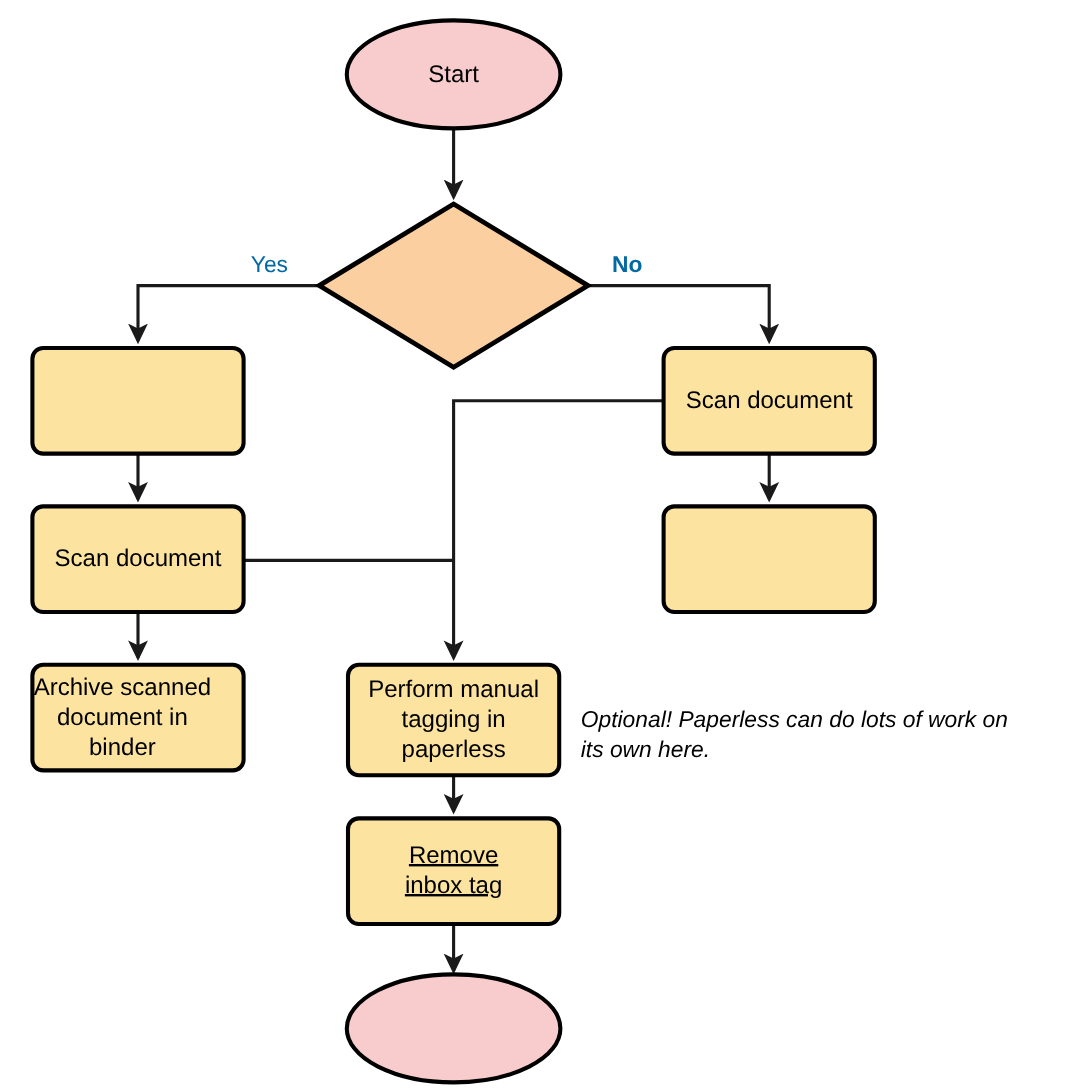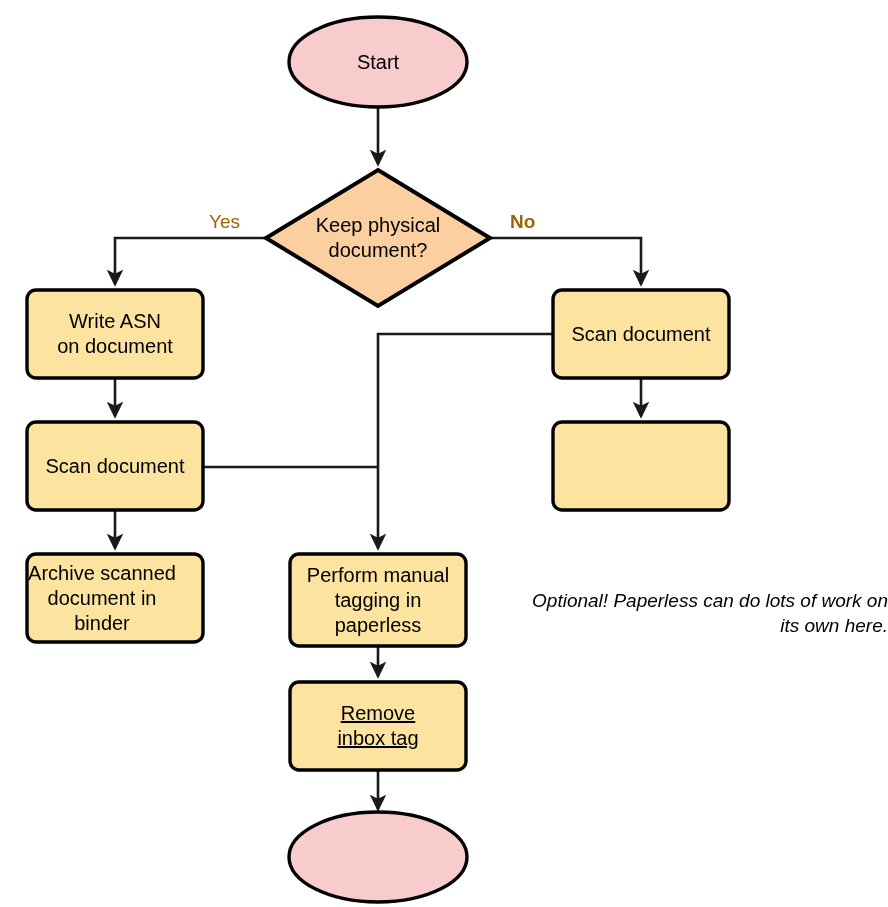--- a/index.html
+++ b/index.html
@@ -34,21 +34,21 @@
     text-align: center;
     color: #000000;
     font-family: "Liberation Sans", sans-serif;
     font-size: 20px;
     line-height: 25px;
     pointer-events: none;
     white-space: pre-line;
   }
   .edge-label {
     position: absolute;
-    color: #a16207;
+    color: #0369a1;
     font-family: "Liberation Sans", sans-serif;
     font-size: 19px;
     line-height: 22px;
     white-space: nowrap;
   }
   .note-text {
     position: absolute;
     color: #000000;
     font-family: "Liberation Sans", sans-serif;
     font-style: italic;
@@ -108,25 +108,21 @@
 
     <rect x="290" y="554" width="176" height="92" rx="9" ry="9" fill="#fce3a0" stroke="#000000" stroke-width="3.4"></rect>
 
     <rect x="290" y="682" width="176" height="88" rx="9" ry="9" fill="#fce3a0" stroke="#000000" stroke-width="3.4"></rect>
 
     <ellipse cx="378" cy="857" rx="89" ry="45" fill="#f8cccc" stroke="#000000" stroke-width="3.4"></ellipse>
   </svg>
 
   <div class="node-text" style="left:289px; top:17px; width:178px; height:90px;">Start</div>
 
-  <div class="node-text" style="left:278px; top:193px; width:200px; height:90px;">Keep physical
-document?</div>
 
-  <div class="node-text" style="left:27px; top:290px; width:176px; height:88px;">Write ASN
-on document</div>
 
   <div class="node-text" style="left:27px; top:422px; width:176px; height:88px;">Scan document</div>
 
   <div class="node-text" style="left:14px; top:554px; width:176px; height:88px;border-radius:31px;">Archive scanned
 document in
 binder</div>
 
   <div class="node-text" style="left:553px; top:290px; width:176px; height:88px;">Scan document</div>
 
 
@@ -135,16 +131,16 @@
 paperless</div>
 
   <div class="node-text" style="left:290px; top:682px; width:176px; height:88px;text-decoration:underline;">Remove
 inbox tag</div>
 
 
   <div class="edge-label" style="left:209px; top:211px;">Yes</div>
 
   <div class="edge-label" style="left:510px; top:211px;font-weight:bold;">No</div>
 
-  <div class="note-text" style="left:484px; top:588px; width:404px;text-align:right;">Optional! Paperless can do lots of work on
+  <div class="note-text" style="left:484px; top:588px; width:404px;">Optional! Paperless can do lots of work on
 its own here.</div>
 
 </div>
 
 </body></html>

